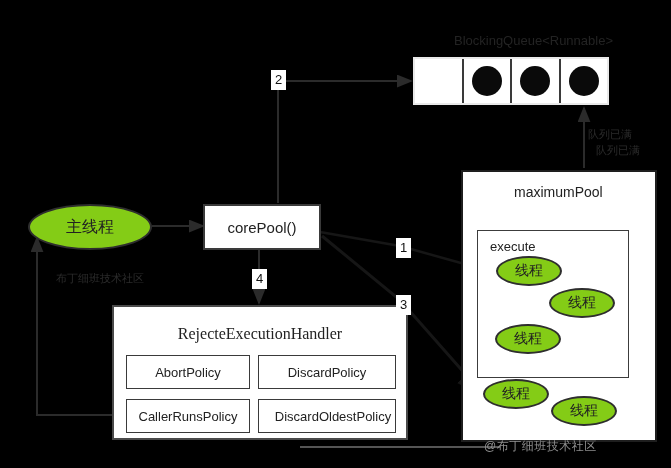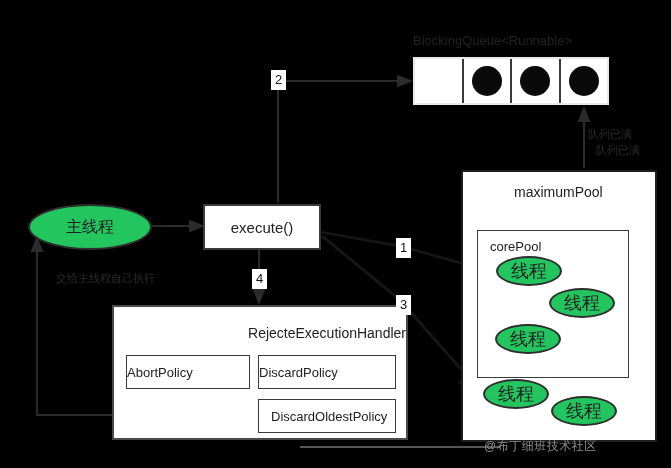--- a/index.html
+++ b/index.html
@@ -4,51 +4,51 @@
 <style>
   html,body{margin:0;padding:0;background:#000;}
   body{width:671px;height:468px;position:relative;overflow:hidden;
        font-family:"Liberation Sans","DejaVu Sans",sans-serif;color:#1b1b1b;}
 
   .canvas{position:absolute;inset:0;background:#000;}
 
   
   .box{position:absolute;background:#fff;border:2px solid #3a3a3a;box-sizing:border-box;
        display:flex;align-items:center;justify-content:center;text-align:center;color:#222;}
-  .ell{position:absolute;background:#22c55e;border:2px solid #2e2e2e;border-radius:50%;
+  .ell{position:absolute;background:#84cc16;border:2px solid #2e2e2e;border-radius:50%;
        display:flex;align-items:center;justify-content:center;box-sizing:border-box;color:#222;}
   .lbl{position:absolute;background:#fff;color:#111;font-size:13px;line-height:16px;
        display:flex;align-items:center;justify-content:center;padding:0 2px;box-sizing:border-box;}
   .dim{position:absolute;color:#2b2b2b;font-size:11px;line-height:13px;letter-spacing:0px;}
 
   
   #queue{position:absolute;left:413px;top:57px;width:196px;height:48px;
          border:2px solid #e9e9e9;background:#fff;box-sizing:border-box;display:flex;}
   #queue .cell{flex:1 1 0;border-right:2px solid #3a3a3a;display:flex;align-items:center;justify-content:center;box-sizing:border-box;}
   #queue .cell:last-child{border-right:none;}
   .dot{width:30px;height:30px;border-radius:50%;background:#0a0a0a;}
-  #queue-title{position:absolute;left:413px;top:33px;width:200px;text-align:left;
+  #queue-title{position:absolute;left:413px;top:33px;width:200px;text-align:right;
                color:#2a2a2a;font-size:13px;opacity:.85;}
 
   
   #maxpool{position:absolute;left:461px;top:170px;width:196px;height:272px;
            background:#fff;border:2px solid #1e1e1e;box-sizing:border-box;}
   #maxpool-lbl{position:absolute;left:16px;top:12px;font-size:14px;color:#222;margin-left:35px;}
   #corepool{position:absolute;left:477px;top:230px;width:152px;height:148px;
             background:#fff;border:1px solid #3c3c3c;box-sizing:border-box;}
   #corepool-lbl{position:absolute;left:12px;top:8px;font-size:13px;color:#222;}
 
   
   #rej{position:absolute;left:112px;top:305px;width:296px;height:135px;
        background:#fff;border:2px solid #4a4a4a;box-sizing:border-box;}
-  #rej-title{position:absolute;left:0;top:18px;width:100%;text-align:right;font-size:14px;color:#222;}
+  #rej-title{position:absolute;left:0;top:18px;width:100%;text-align:center;font-size:16px;color:#222;font-family:Liberation Serif, serif;}
   .policy{position:absolute;height:34px;background:#fff;border:1px solid #3a3a3a;
-          display:flex;align-items:center;font-size:13px;color:#222;box-sizing:border-box;}
+          display:flex;align-items:center;justify-content:center;font-size:13px;color:#222;box-sizing:border-box;}
 
-  .thr{font-size:18px;}
+  .thr{font-size:14px;}
 
   #watermark{position:absolute;left:484px;top:438px;font-size:12px;color:#8e8e8e;
              letter-spacing:.5px;white-space:nowrap;}
   #wm-rule{position:absolute;left:300px;top:446px;width:200px;height:2px;background:#555;}
 </style>
 </head>
 <body>
 
 <div class="canvas">
 
@@ -90,29 +90,29 @@
     <line x1="259" y1="250" x2="259" y2="303" stroke="#2b2b2b" stroke-width="2" marker-end="url(#ar)"></line>
 
     <polyline points="112,415 37,415 37,238" fill="none" stroke="#2b2b2b" stroke-width="2" marker-end="url(#ar)"></polyline>
   </svg>
 
   <div class="ell" style="left:28px;top:204px;width:124px;height:46px;">
     <span>主线程</span>
   </div>
 
   <div class="box" style="left:203px;top:204px;width:118px;height:46px;font-size:15px;">
-    <span>execute()</span>
+    <span>corePool()</span>
   </div>
 
   <div id="maxpool">
     <div id="maxpool-lbl">maximumPool</div>
   </div>
 
   <div id="corepool">
-    <div id="corepool-lbl">corePool</div>
+    <div id="corepool-lbl">execute</div>
   </div>
 
   <div class="ell thr" style="left:496px;top:256px;width:66px;height:30px;">
     <span>线程</span>
   </div>
   <div class="ell thr" style="left:549px;top:288px;width:66px;height:30px;">
     <span>线程</span>
   </div>
   <div class="ell thr" style="left:495px;top:324px;width:66px;height:30px;">
     <span>线程</span>
@@ -127,29 +127,32 @@
 
   <div id="rej">
     <div id="rej-title">RejecteExecutionHandler</div>
   </div>
   <div class="policy" style="left:126px;top:355px;width:124px;">
     <span>AbortPolicy</span>
   </div>
   <div class="policy" style="left:258px;top:355px;width:138px;">
     <span>DiscardPolicy</span>
   </div>
+  <div class="policy" style="left:126px;top:399px;width:124px;">
+    <span>CallerRunsPolicy</span>
+  </div>
   <div class="policy" style="left:258px;top:399px;width:138px;padding-left:12px;">
     <span>DiscardOldestPolicy</span>
   </div>
 
   <div class="lbl" style="left:271px;top:70px;width:15px;height:20px;">2</div>
   <div class="lbl" style="left:396px;top:238px;width:15px;height:20px;">1</div>
   <div class="lbl" style="left:396px;top:295px;width:15px;height:20px;">3</div>
   <div class="lbl" style="left:252px;top:269px;width:15px;height:20px;">4</div>
 
-  <div class="dim" style="left:56px;top:272px;">交给主线程自己执行</div>
+  <div class="dim" style="left:56px;top:272px;">布丁细班技术社区</div>
   <div class="dim" style="left:588px;top:128px;">队列已满</div>
   <div class="dim" style="left:596px;top:144px;">队列已满</div>
 
   <div id="wm-rule"></div>
   <div id="watermark">@布丁细班技术社区</div>
 
 </div>
 
 </body></html>

